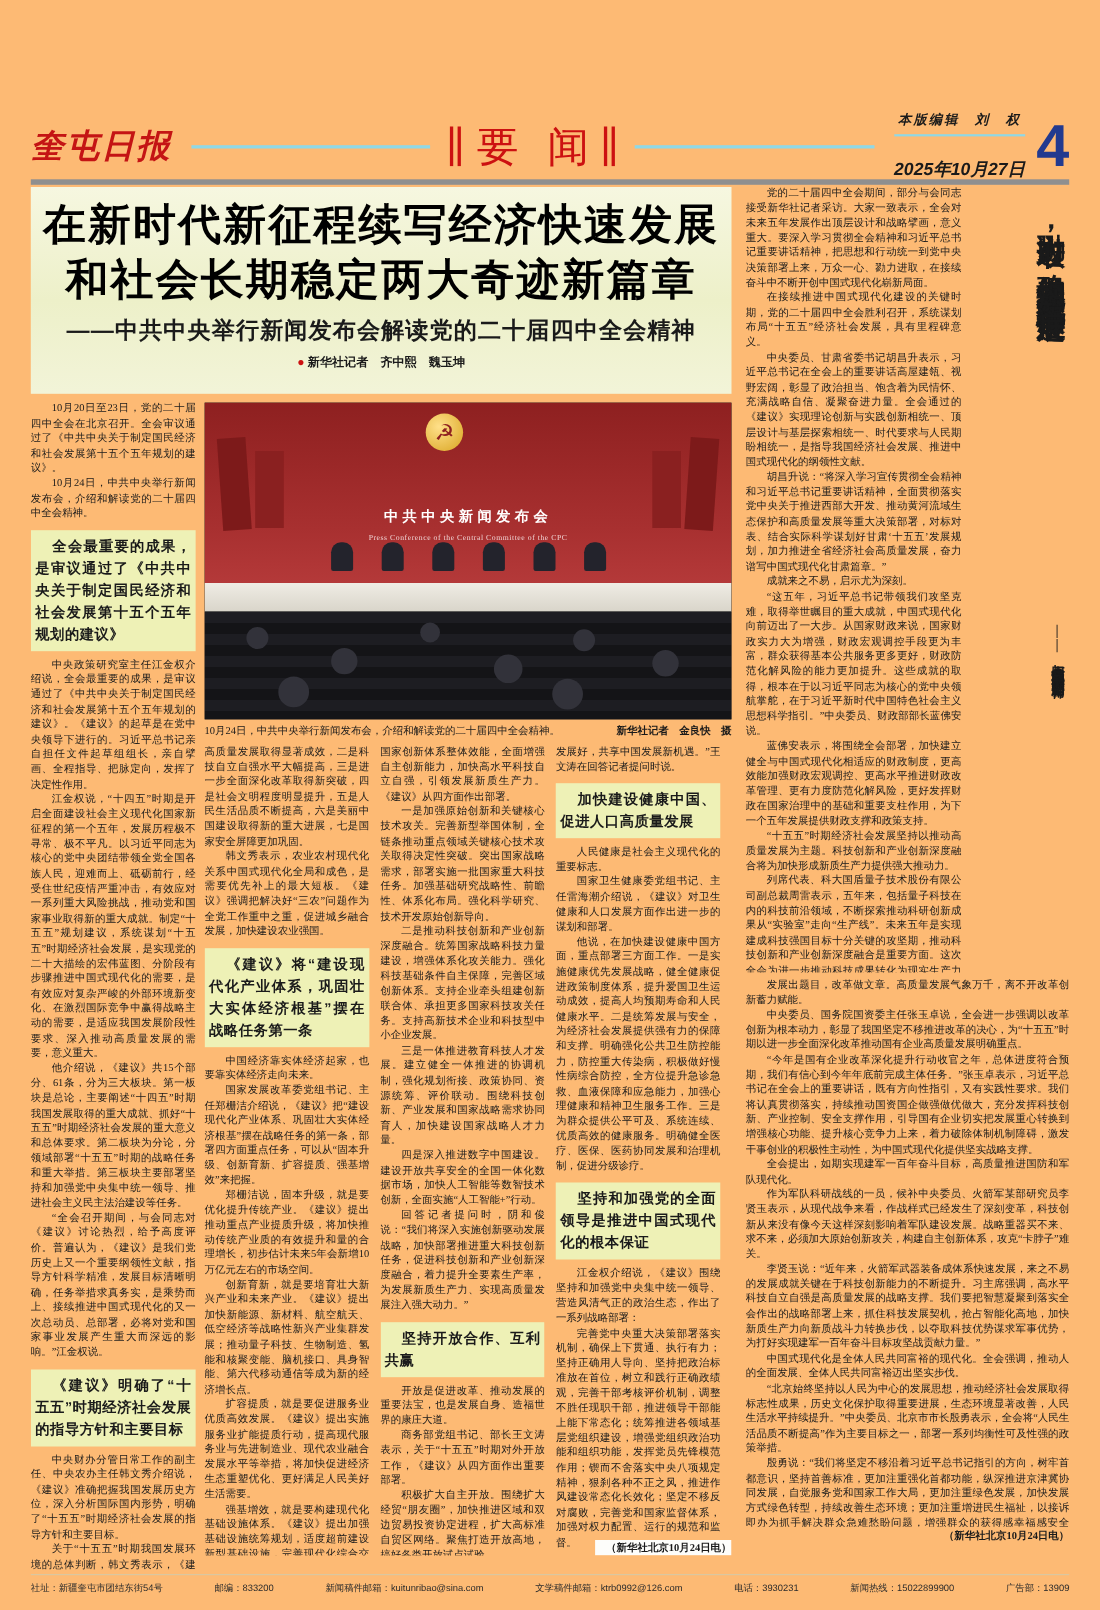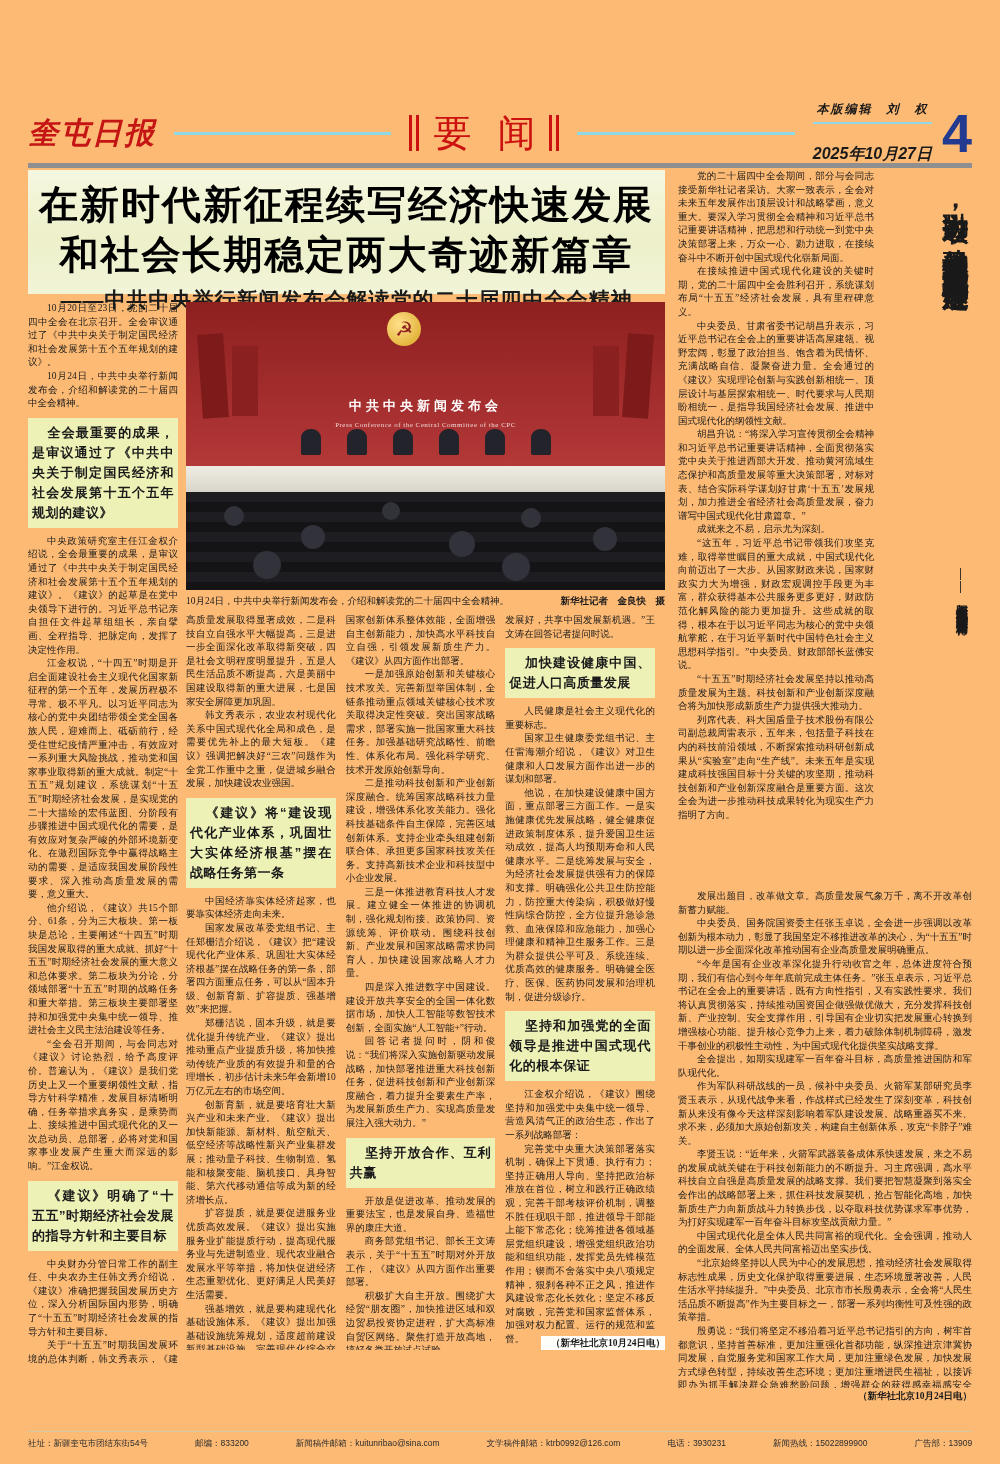--- a/index.html
+++ b/index.html
@@ -16,21 +16,21 @@
   .dbar{width:4px;height:36px;border-left:3px solid #cc1111;border-right:3px solid #cc1111;}
   .sec-title{font-size:38px;font-weight:400;color:#cc1111;letter-spacing:26px;margin-right:-26px;
              font-family:"Liberation Sans","DejaVu Sans",sans-serif;white-space:nowrap;}
   .hdr-right{display:flex;align-items:center;gap:10px;}
   .ed-date{text-align:center;font-family:"Liberation Sans",sans-serif;font-style:italic;}
   .ed{font-size:12px;font-weight:700;letter-spacing:2px;padding-bottom:4px;border-bottom:2px solid #8fd8e6;}
   .dt{font-size:16px;font-weight:700;padding-top:20px;}
   .pageno{font-size:54px;line-height:1;font-weight:700;color:#223a8f;font-family:"Liberation Sans",sans-serif;}
   
   .main-art{position:absolute;top:170px;left:28px;width:637px;height:1240px;}
-  .head-box{height:124px;background:linear-gradient(180deg,#f6f7e0 0%,#edf0c9 55%,#f2f4d8 100%);
+  .head-box{height:188px;background:linear-gradient(180deg,#f6f7e0 0%,#edf0c9 55%,#f2f4d8 100%);
             text-align:center;padding-top:10px;box-sizing:border-box;}
   .hl1{font-size:39px;line-height:50px;font-weight:900;letter-spacing:2px;color:#000;
        font-family:"Liberation Sans","DejaVu Sans",sans-serif;}
   .hl-sub{font-size:21px;font-weight:700;margin-top:6px;letter-spacing:1px;
           font-family:"Liberation Sans",sans-serif;}
   .byline{font-size:11px;font-weight:700;margin-top:8px;font-family:"Liberation Sans",sans-serif;}
   .byline .dot{color:#cc1111;margin-right:3px;}
   .main-cols{display:flex;margin-top:8px;height:1062px;}
   .col1{width:150px;margin-right:8px;overflow:hidden;height:100%;}
   .main-right{width:479px;display:flex;flex-direction:column;}
@@ -208,20 +208,21 @@
 
   <div class="right-art">
     <div class="r-top">
       <div class="r-narrow">
           <p class="body-p">党的二十届四中全会期间，部分与会同志接受新华社记者采访。大家一致表示，全会对未来五年发展作出顶层设计和战略擘画，意义重大。要深入学习贯彻全会精神和习近平总书记重要讲话精神，把思想和行动统一到党中央决策部署上来，万众一心、勠力进取，在接续奋斗中不断开创中国式现代化崭新局面。</p>
           <p class="body-p">在接续推进中国式现代化建设的关键时期，党的二十届四中全会胜利召开，系统谋划布局“十五五”经济社会发展，具有里程碑意义。</p>
           <p class="body-p">中央委员、甘肃省委书记胡昌升表示，习近平总书记在全会上的重要讲话高屋建瓴、视野宏阔，彰显了政治担当、饱含着为民情怀、充满战略自信、凝聚奋进力量。全会通过的《建议》实现理论创新与实践创新相统一、顶层设计与基层探索相统一、时代要求与人民期盼相统一，是指导我国经济社会发展、推进中国式现代化的纲领性文献。</p>
           <p class="body-p">胡昌升说：“将深入学习宣传贯彻全会精神和习近平总书记重要讲话精神，全面贯彻落实党中央关于推进西部大开发、推动黄河流域生态保护和高质量发展等重大决策部署，对标对表、结合实际科学谋划好甘肃‘十五五’发展规划，加力推进全省经济社会高质量发展，奋力谱写中国式现代化甘肃篇章。”</p>
           <p class="body-p">成就来之不易，启示尤为深刻。</p>
           <p class="body-p">“这五年，习近平总书记带领我们攻坚克难，取得举世瞩目的重大成就，中国式现代化向前迈出了一大步。从国家财政来说，国家财政实力大为增强，财政宏观调控手段更为丰富，群众获得基本公共服务更多更好，财政防范化解风险的能力更加提升。这些成就的取得，根本在于以习近平同志为核心的党中央领航掌舵，在于习近平新时代中国特色社会主义思想科学指引。”中央委员、财政部部长蓝佛安说。</p>
+          <p class="body-p">蓝佛安表示，将围绕全会部署，加快建立健全与中国式现代化相适应的财政制度，更高效能加强财政宏观调控、更高水平推进财政改革管理、更有力度防范化解风险，更好发挥财政在国家治理中的基础和重要支柱作用，为下一个五年发展提供财政支撑和政策支持。</p>
           <p class="body-p">“十五五”时期经济社会发展坚持以推动高质量发展为主题。科技创新和产业创新深度融合将为加快形成新质生产力提供强大推动力。</p>
           <p class="body-p">列席代表、科大国盾量子技术股份有限公司副总裁周雷表示，五年来，包括量子科技在内的科技前沿领域，不断探索推动科研创新成果从“实验室”走向“生产线”。未来五年是实现建成科技强国目标十分关键的攻坚期，推动科技创新和产业创新深度融合是重要方面。这次全会为进一步推动科技成果转化为现实生产力指明了方向。</p>
         </div>
       <div class="v-block">
         <div class="v-title">勠力进取，确保基本实现社会主义现代化取得决定性进展</div>
         <div class="v-sub">——与会同志谈贯彻落实党的二十届四中全会精神</div>
       </div>
     </div>
     <div class="r-wide">
         <p class="body-p">发展出题目，改革做文章。高质量发展气象万千，离不开改革创新蓄力赋能。</p>

